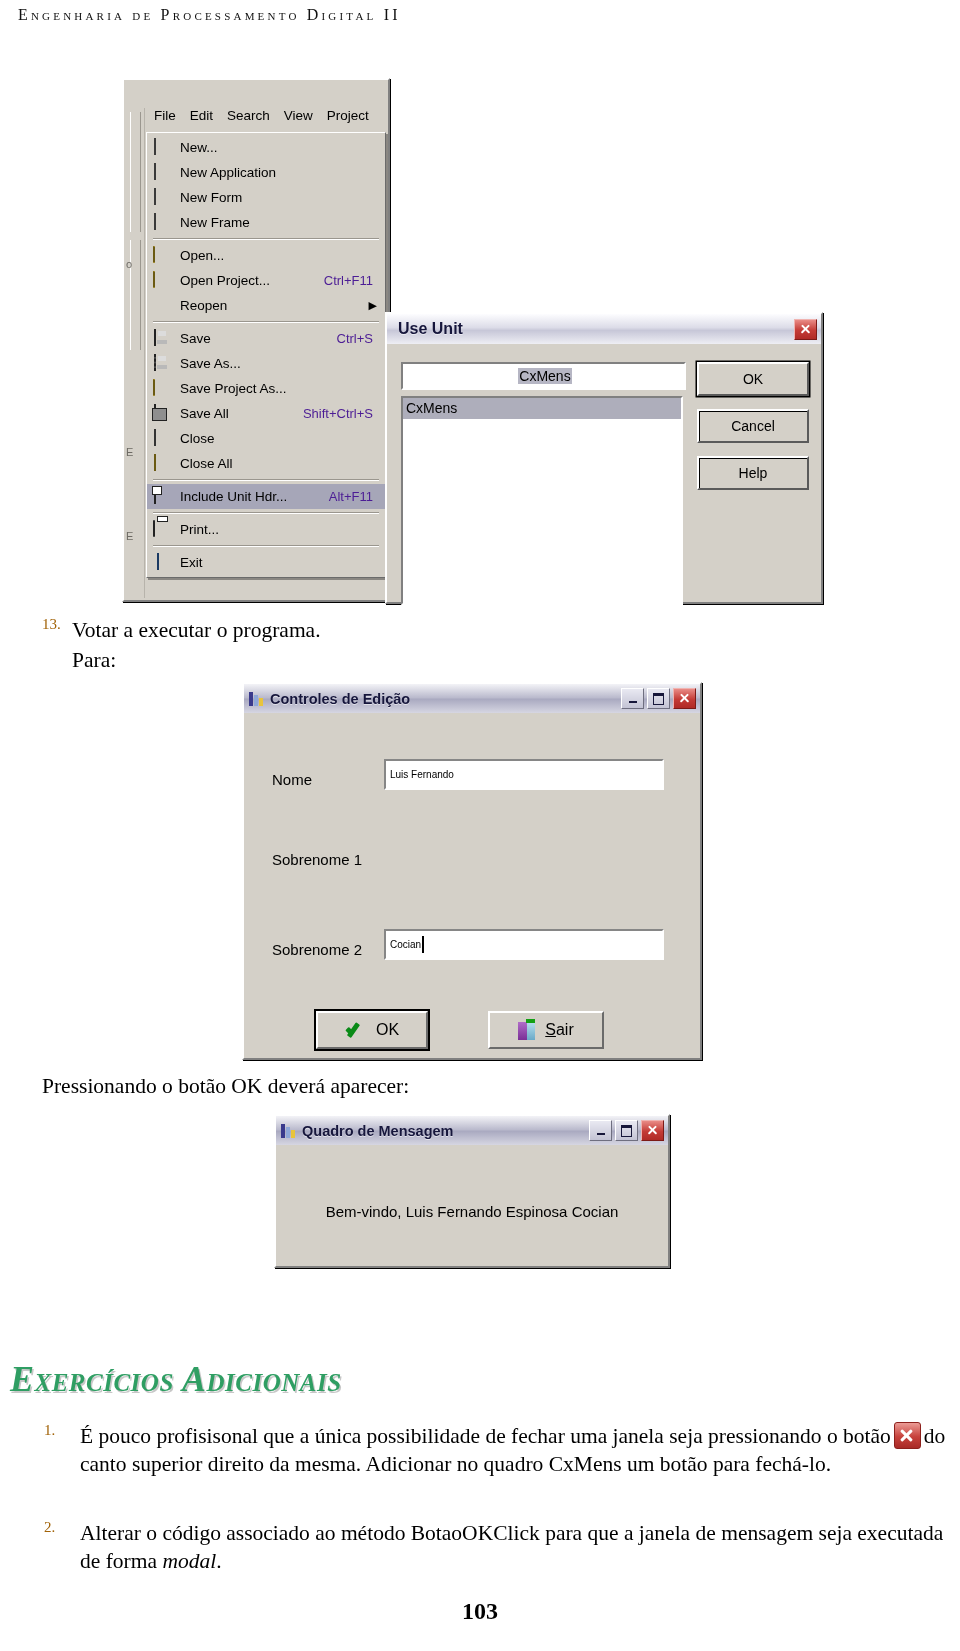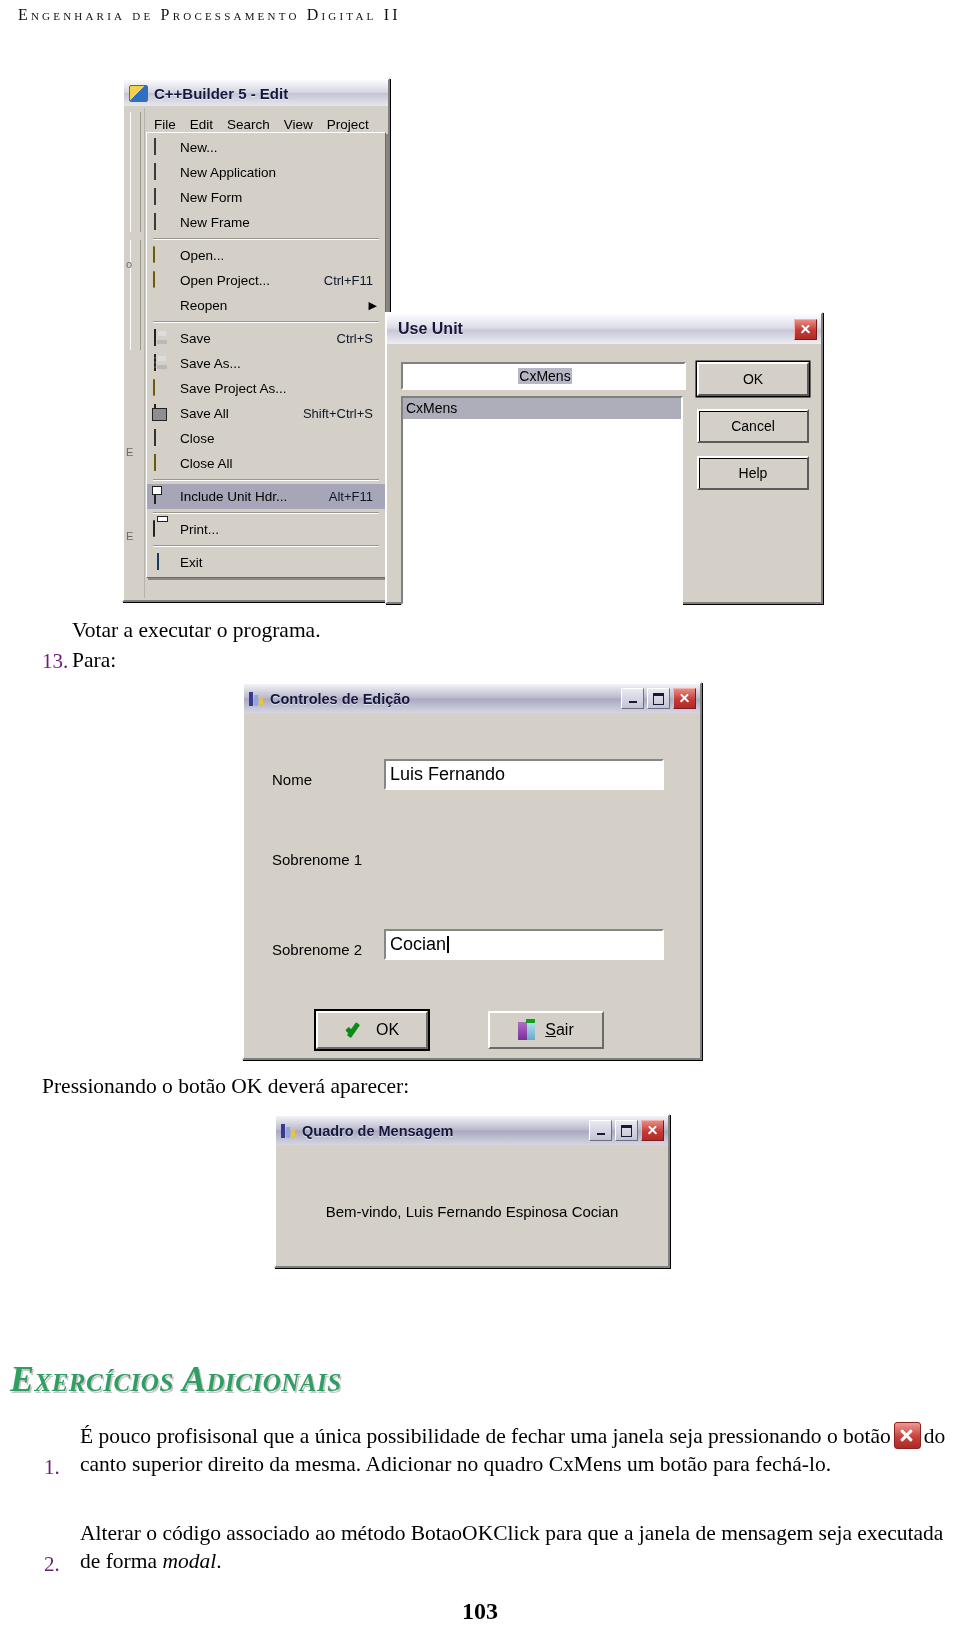--- a/index.html
+++ b/index.html
@@ -55,33 +55,33 @@
      background:#d4d0c8;border-right:1px solid #b7b3ab;}
   .ide-strip .grip{position:absolute;left:4px;top:4px;width:9px;height:120px;
      border-left:1.5px solid #fff;border-right:1.5px solid #9b978f;}
   .ide-strip .grip2{position:absolute;left:4px;top:132px;width:9px;height:110px;
      border-left:1.5px solid #fff;border-right:1.5px solid #9b978f;}
   .ide-ghost{position:absolute;left:2px;color:#6d6a64;font-size:11px;
      font-family:"Liberation Sans",sans-serif;}
 
   
   .menubar{position:absolute;left:22px;top:2px;right:2px;height:24px;
-     background:#d4d0c8;display:flex;align-items:flex-end;gap:14px;padding-left:8px;
+     background:#d4d0c8;display:flex;align-items:flex-start;gap:14px;padding-left:8px;
      font-size:13.5px;color:#000;border-bottom:2px solid #0c4a6e;}
 
   
   .dropdown{position:absolute;left:22px;top:26px;width:238px;background:#d4d0c8;
      border:1.5px solid;border-color:#ffffff #6b6b6b #6b6b6b #ffffff;
      box-shadow:2px 2px 0 rgba(0,0,0,.35);padding:2px 0;}
   .mi{height:25px;display:flex;align-items:center;font-size:13.5px;color:#000;
       padding-left:4px;position:relative;}
   .mi.sel{background:#a6a6b8;}
   .mi .ic{width:22px;height:18px;margin-right:7px;flex:0 0 auto;position:relative;}
   .mi .lbl{white-space:nowrap;}
-  .mi .acc{margin-left:auto;padding-right:12px;font-size:13px;color:#0f172a;}
+  .mi .acc{margin-left:auto;padding-right:12px;font-size:13px;color:#4c1d95;}
   .mi .arrow{margin-left:auto;padding-right:8px;font-size:11px;}
   .msep{height:1px;margin:3px 6px;background:#9a968e;border-bottom:1px solid #fff;}
 
   
   .ic-doc{width:14px;height:17px;background:#fff;border:1.4px solid #3a3a3a;margin-left:3px;}
   .ic-app{width:15px;height:15px;background:#f2f2f2;border:1.4px solid #3a3a3a;margin-left:3px;position:relative;}
   .ic-app:before{content:"";position:absolute;left:0;top:0;right:0;height:4px;background:#2f6fbf;}
   .ic-form{width:15px;height:14px;background:#cfcfcf;border:1.4px solid #3a3a3a;margin-left:3px;position:relative;}
   .ic-form:before{content:"";position:absolute;left:0;top:0;right:0;height:3.5px;background:#2f6fbf;}
   .ic-frame{width:15px;height:14px;background:#bdbdbd;border:1.4px solid #3a3a3a;margin-left:3px;position:relative;}
@@ -120,32 +120,32 @@
   .uu-list .row.sel{background:#aeaebb;}
   .uu-btns{position:absolute;right:12px;top:18px;width:112px;}
   .w95btn{height:30px;margin-bottom:13px;background:#d4d0c8;font-size:14px;
      color:#000;display:flex;align-items:center;justify-content:center;
      border:2px solid;border-color:#ffffff #5a5a5a #5a5a5a #ffffff;
      box-shadow:1px 1px 0 #000 inset;}
   .w95btn.def{box-shadow:0 0 0 1.5px #000;}
 
   
   .para{position:absolute;font-size:21.5px;line-height:1.32;color:#000;}
-  .num{position:absolute;font-size:21px;color:#701a75;margin-top:33px;}
+  .num{position:absolute;font-size:15px;color:#a16207;}
 
   
   #ctrled{left:242px;top:682px;width:456px;height:374px;}
   #ctrled .tbar{height:29px;}
   .ce-body{position:absolute;left:0;top:29px;right:0;bottom:0;background:#d4d0c8;}
   .fld-label{position:absolute;font-family:"Liberation Sans","DejaVu Sans",sans-serif;
      font-size:15px;color:#000;}
   .fld{position:absolute;height:27px;background:#fff;
      border:2px solid;border-color:#868686 #ffffff #ffffff #868686;
      display:flex;align-items:center;padding-left:4px;
-     font-family:"Liberation Sans","DejaVu Sans",sans-serif;font-size:18px;color:#000;}
+     font-family:"Liberation Sans","DejaVu Sans",sans-serif;font-size:10px;color:#000;}
   .caret{display:inline-block;width:1.5px;height:17px;background:#000;margin-left:1px;}
   .ce-btn{position:absolute;height:34px;background:#d4d0c8;display:flex;
      align-items:center;justify-content:center;gap:9px;
      font-family:"Liberation Sans","DejaVu Sans",sans-serif;font-size:16px;color:#000;
      border:2px solid;border-color:#ffffff #6a6a6a #6a6a6a #ffffff;}
   .ce-btn.def{outline:2px solid #000;outline-offset:0;}
   .ce-btn u{text-decoration:underline;}
   .chk{width:22px;height:17px;position:relative;}
   .chk:before{content:"";position:absolute;left:1px;top:7px;width:8px;height:4.5px;
      background:#0a8a17;transform:rotate(45deg);border-radius:1px;}
@@ -183,24 +183,20 @@
   .pgnum{position:absolute;left:0;right:0;top:1598px;text-align:center;
      font-size:24px;font-weight:bold;color:#000;}
   .it{font-style:italic;}
 </style>
 </head>
 <body>
 
 <div class="runhead">Engenharia de Processamento Digital II</div>
 
 <div class="win raised" id="cbwin">
-  <div class="tbar">
-    <span class="cbicon"></span>
-    <span class="tt">C++Builder 5 - Edit</span>
-  </div>
   <div class="cbbody">
 
     <div class="ide-strip">
       <div class="grip"></div>
       <div class="grip2"></div>
     </div>
     <div class="ide-ghost" style="top:152px;">o</div>
     <div class="ide-ghost" style="top:340px;">E</div>
     <div class="ide-ghost" style="top:424px;">E</div>
 

